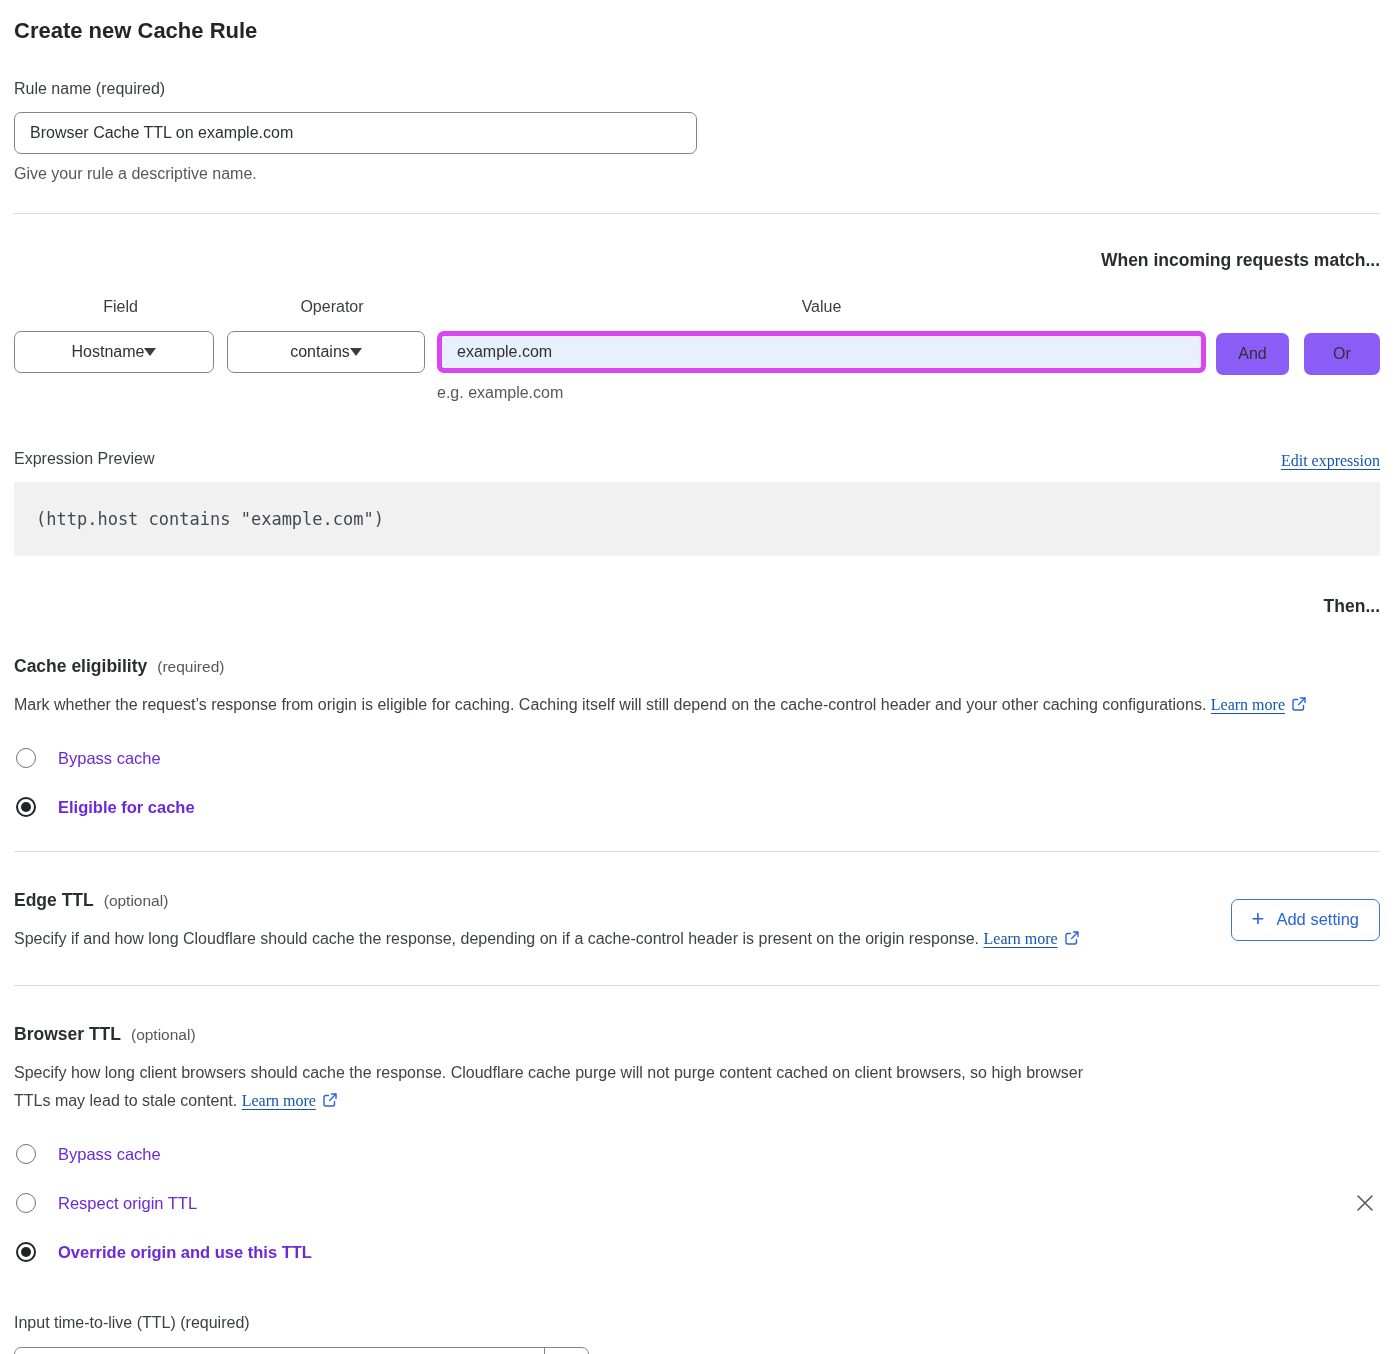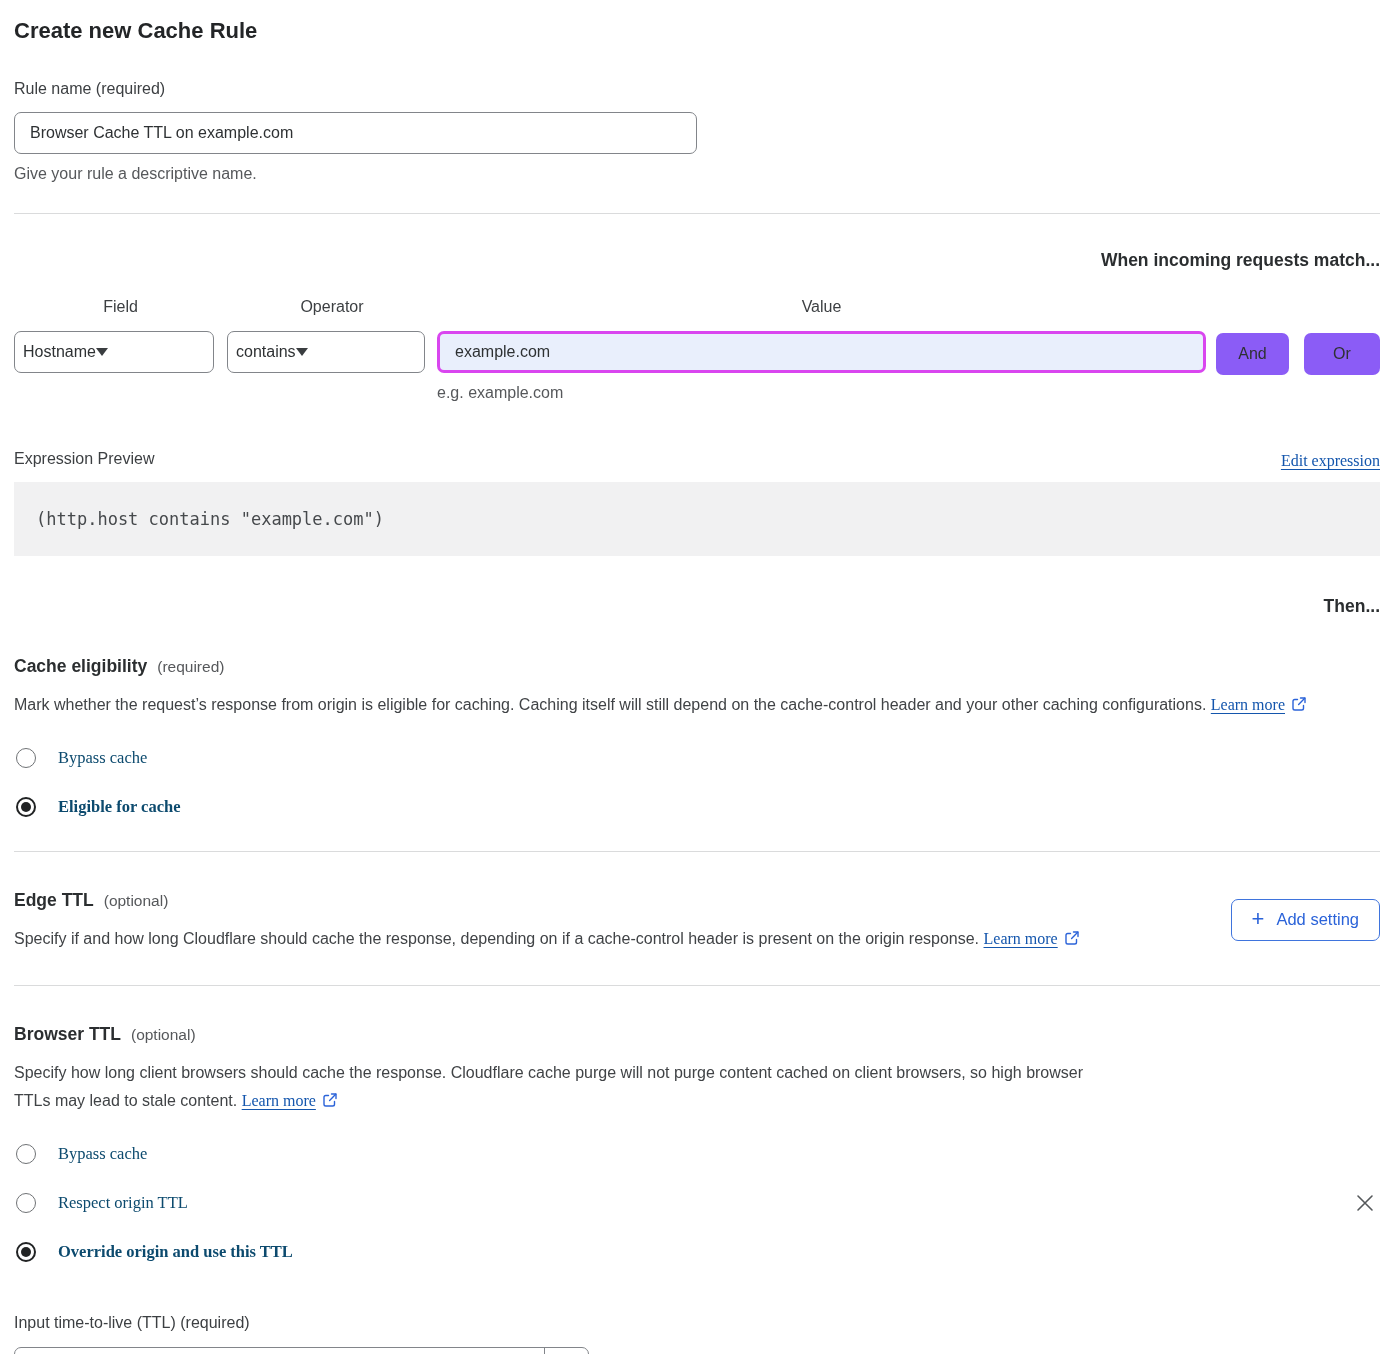--- a/index.html
+++ b/index.html
@@ -74,39 +74,39 @@
   .match-col .field-label { display: block; text-align: center; }
 
   .select-box {
     margin-top: 13px;
     height: 42px;
     border: 1px solid #82858a;
     border-radius: 7px;
     background: #fff;
     display: flex;
     align-items: center;
-    justify-content: flex-start;
-    padding: 0 8px;
+    justify-content: center;
+    padding: 0 28px;
     cursor: pointer;
   }
   .select-box.w-field { width: 200px; }
   .select-box.w-operator { width: 198px; }
   .select-box .select-value { font-size: 16px; color: #2e3133; }
   .caret-down {
     width: 0; height: 0;
     border-left: 6px solid transparent;
     border-right: 6px solid transparent;
     border-top: 8px solid #3a3d40;
   }
 
   .value-input {
     margin-top: 13px;
     width: 100%;
     height: 42px;
-    border: 3px solid #d946ef;
+    border: 5px solid #d946ef;
     border-radius: 7px;
     padding: 0 15px;
     font-family: "Liberation Sans", sans-serif;
     font-size: 16px;
     color: #2e3133;
     background: #e9effc;
     outline: none;
   }
   .value-helper { margin-top: 9px; }
 
@@ -201,22 +201,21 @@
     content: "";
     position: absolute;
     left: 3px; top: 3px;
     width: 10px; height: 10px;
     border-radius: 50%;
     background: #212324;
   }
   .radio-label {
     margin-left: 22px;
     font-size: 16.5px;
-    color: #0c4a6e;
-    font-family: Liberation Serif, serif;
+    color: #6d28d9;
   }
   .radio-row.checked .radio-label { font-weight: 700; }
 
   .section-flex {
     display: flex;
     justify-content: space-between;
     align-items: center;
   }
   .btn-add-setting {
     margin-top: 34px;

